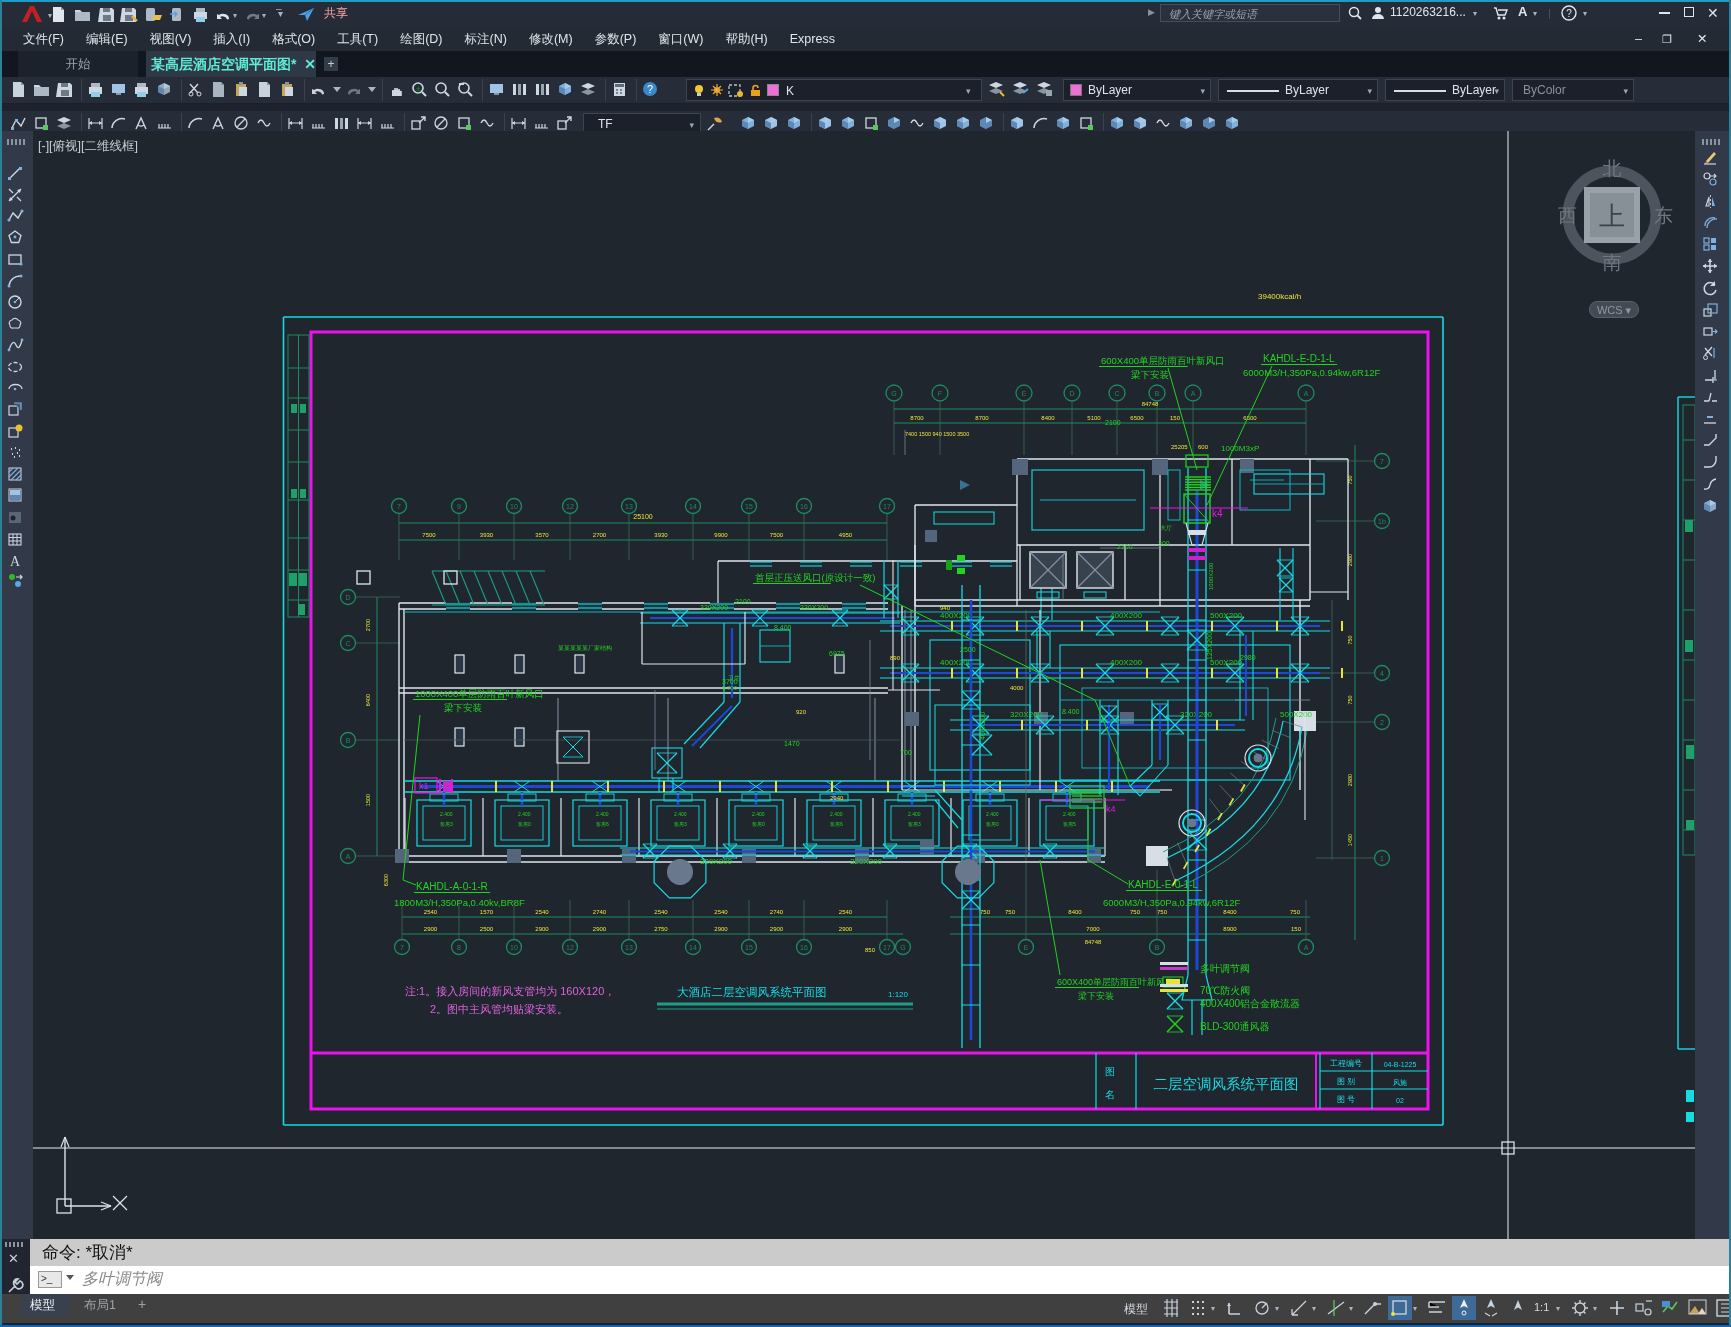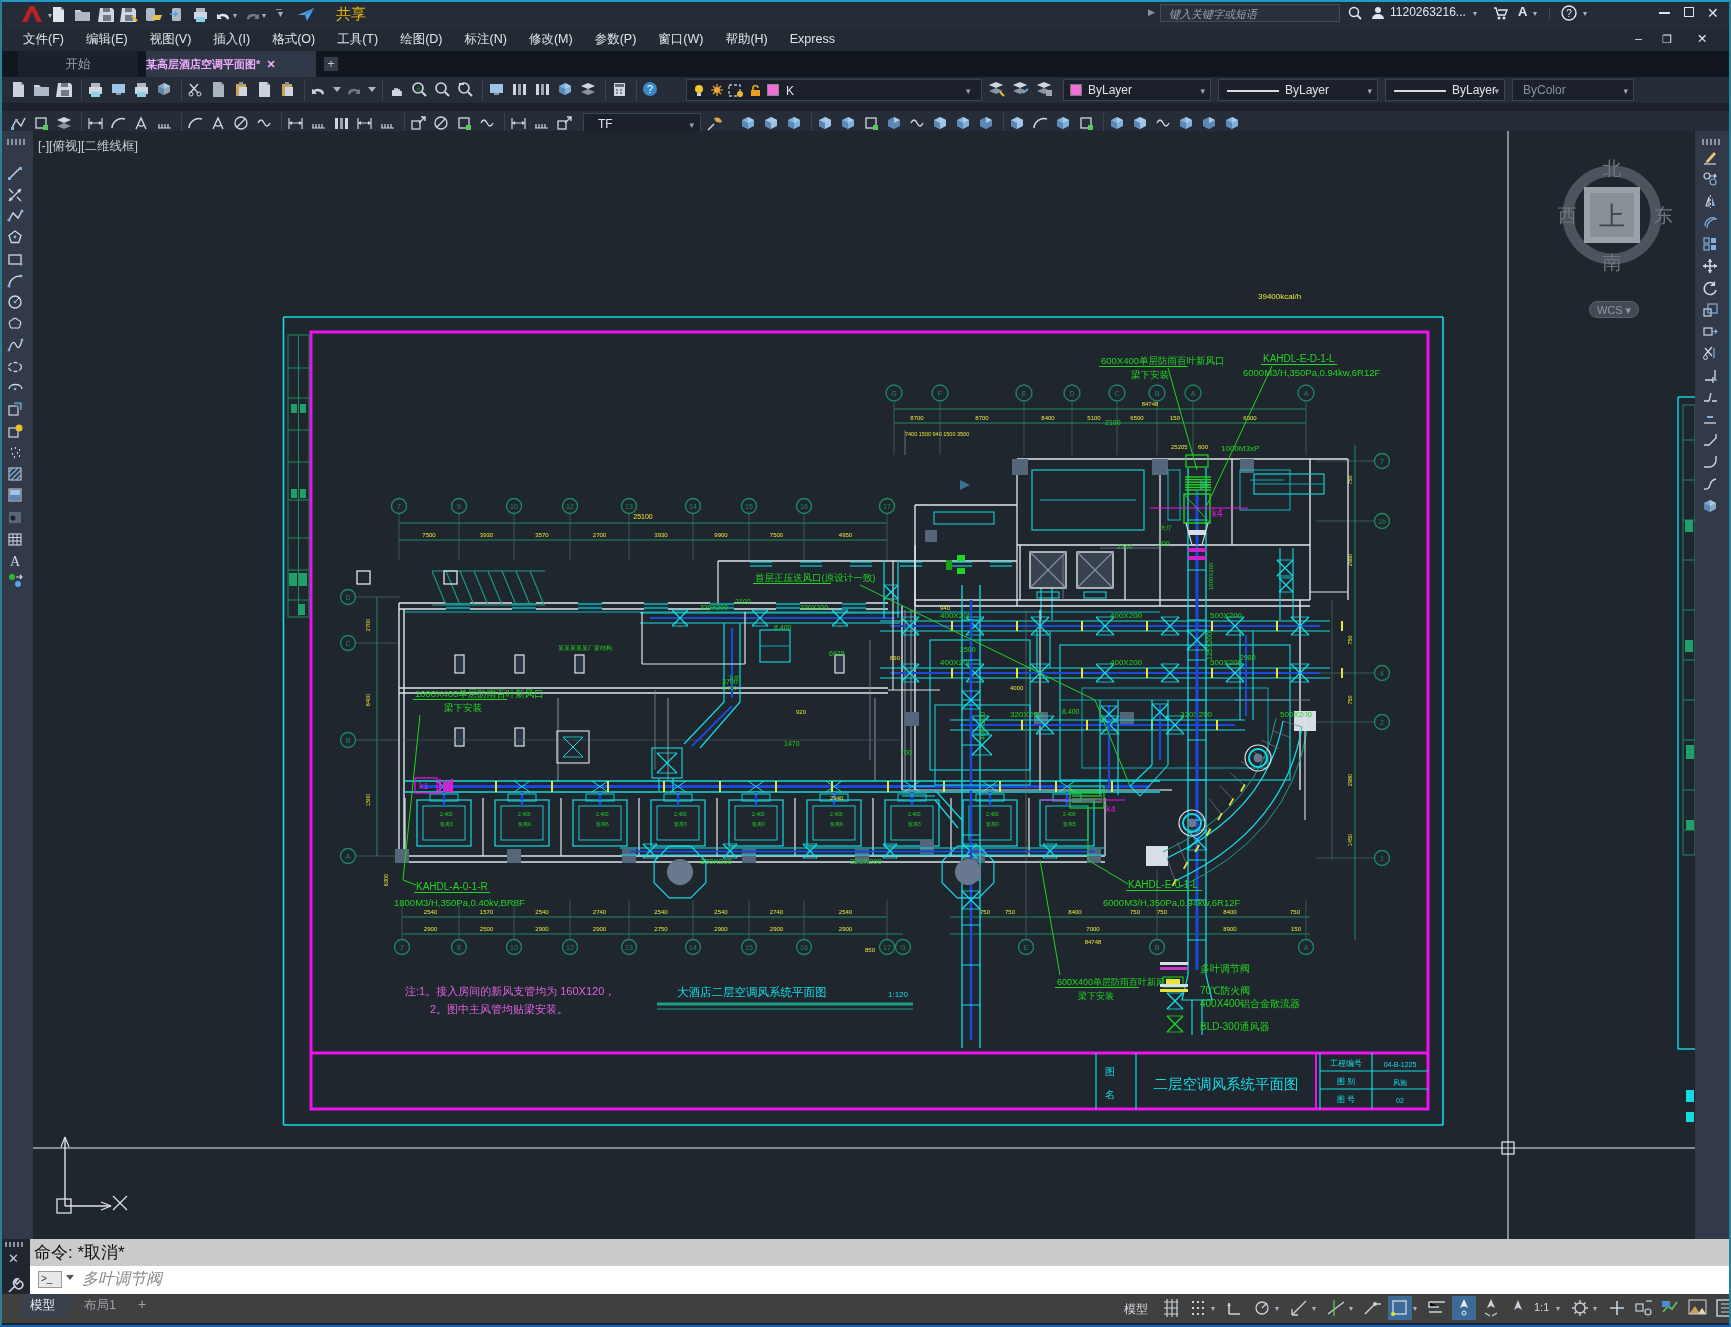--- a/index.html
+++ b/index.html
@@ -56,21 +56,21 @@
             <path d="M14 13 a6 5 0 0 0 -10 -4 l-2 -1 v5 h5 l-2 -2 a4.5 3.5 0 0 1 7 2.5 z" fill="#707b88"></path>
           </g>
         </svg></div>
 <div style="position:absolute;left:262px;top:11px;color:#aab3bd;font-size:8px">▾</div>
 <div style="position:absolute;left:278px;top:8px;color:#aab3bd;font-size:10px">▾</div>
 <div style="position:absolute;left:276px;top:3px;color:#aab3bd;font-size:10px">–</div>
 <div style="position:absolute;left:296px;top:5px"><svg width="20" height="18" style="">
           <path d="M2 10 L18 3 L11 16 L9 10 Z" fill="#4ba0e8"></path>
           <path d="M9 10 L18 3" stroke="#2a70b8" stroke-width="1"></path>
         </svg></div>
-<div style="position:absolute;left:336px;top:5px;color:#eab308;font-size:15px">共享</div>
+<div style="position:absolute;left:324px;top:5px;color:#fca5a5;font-size:12px">共享</div>
 
 
 <div style="position:absolute;left:1148px;top:7px;color:#8a929c;font-size:9px">▶</div>
 <div style="position:absolute;left:1160px;top:4px;width:180px;height:18px;background:#2a303c;border:1px solid #454d5a">
 <div style="position:absolute;left:8px;top:2px;color:#9aa3ad;font-size:11px;font-style:italic">键入关键字或短语</div>
       </div>
 <div style="position:absolute;left:1347px;top:5px"><svg width="16" height="16" style="">
           <circle cx="7" cy="7" r="4.5" stroke="#dfe6ec" stroke-width="1.5" fill="none"></circle>
           <path d="M10.5 10.5 l3.5 3.5" stroke="#dfe6ec" stroke-width="1.8"></path>
         </svg></div>
@@ -102,21 +102,21 @@
 
 <div class="abs" style="left:0;top:28px;width:1731px;height:23px;background:#242a34;color:#e0e5ea;font-size:12.5px;line-height:23px;padding-left:12px">
 <span style="margin:0 11px">文件(F)</span><span style="margin:0 11px">编辑(E)</span><span style="margin:0 11px">视图(V)</span><span style="margin:0 11px">插入(I)</span><span style="margin:0 11px">格式(O)</span><span style="margin:0 11px">工具(T)</span><span style="margin:0 11px">绘图(D)</span><span style="margin:0 11px">标注(N)</span><span style="margin:0 11px">修改(M)</span><span style="margin:0 11px">参数(P)</span><span style="margin:0 11px">窗口(W)</span><span style="margin:0 11px">帮助(H)</span><span style="margin:0 11px">Express</span>
 <span class="abs" style="left:1635px;top:0px;color:#dfe6ec">–</span>
 <span class="abs" style="left:1662px;top:0px;font-size:11px;color:#dfe6ec">❐</span>
 <span class="abs" style="left:1697px;top:0px;color:#dfe6ec">✕</span>
 </div>
 
 <div class="abs" style="left:0;top:51px;width:1731px;height:26px;background:#12161e">
 <div class="abs" style="left:18px;top:0;width:120px;height:26px;background:#1c222c;color:#9aa3ad;font-size:12.5px;text-align:center;line-height:26px">开始</div>
-<div class="abs" style="left:146px;top:0;width:170px;height:26px;background:#2e3847;color:#f0abfc;font-size:11px;font-weight:bold;text-align:left;line-height:26px">某高层酒店空调平面图* &nbsp;✕</div>
+<div class="abs" style="left:146px;top:0;width:170px;height:26px;background:#2e3847;color:#5eead4;font-size:14px;font-weight:bold;text-align:right;line-height:26px">某高层酒店空调平面图* &nbsp;✕</div>
 <div class="abs" style="left:324px;top:6px;width:14px;height:14px;background:#333c49;color:#c4ccd4;font-size:12px;text-align:center;line-height:14px">+</div>
 </div>
 
 <div class="abs" style="left:0;top:77px;width:1731px;height:27px;background:#262c38;border-bottom:1px solid #1b202a">
 <div style="position:absolute;left:10px;top:4px;width:17px;height:17px"><svg width="17" height="17" style="">
           <path d="M3 1 h8 l3 3 v12 h-11 z" fill="#c9d3dd"></path>
           <path d="M11 1 l3 3 h-3 z" fill="#8a95a2"></path>
         </svg></div>
       <div style="position:absolute;left:33px;top:4px;width:17px;height:17px"><svg width="17" height="17" style="">
           <path d="M1 4 h5 l2 2 h8 v9 h-15 z" fill="#cfd8e2"></path>
@@ -1580,21 +1580,21 @@
         </svg></div>
     </div>
 
 <div class="abs" style="left:0;top:1239px;width:30px;height:55px;background:#20252f">
 <div class="abs" style="left:5px;top:3px;width:20px;height:5px;background:repeating-linear-gradient(90deg,#8a95a2 0 2px,transparent 2px 4px)"></div>
 <div class="abs" style="left:8px;top:12px;color:#c8d2dc;font-size:13px">✕</div>
 <div class="abs" style="left:6px;top:38px"><svg width="18" height="18" style="">
           <path d="M3 15 l6 -6 M9 9 a4 4 0 1 0 5 -5 l-3 3 -2 -2 3 -3 a4 4 0 0 0 -3 7" fill="none" stroke="#c8d2dc" stroke-width="1.7"></path>
         </svg></div>
 </div>
-<div class="abs" style="left:30px;top:1239px;width:1701px;height:27px;background:#cbcbcb;color:#111;font-size:17px;line-height:27px;padding-left:4px">命令: *取消*</div>
+<div class="abs" style="left:30px;top:1239px;width:1701px;height:27px;background:#cbcbcb;color:#111;font-size:17px;line-height:27px;padding-left:12px">命令: *取消*</div>
 <div class="abs" style="left:30px;top:1266px;width:1701px;height:28px;background:#ffffff">
 <div class="abs" style="left:8px;top:5px;width:24px;height:17px;background:#e8e8e8;border:1px solid #9a9a9a"></div>
 <div class="abs" style="left:11px;top:7px;color:#333;font-size:10px">&gt;_</div>
 <div class="abs" style="left:36px;top:9px;width:0;height:0;border-left:4px solid transparent;border-right:4px solid transparent;border-top:5px solid #555"></div>
 <div class="abs" style="left:52px;top:3px;color:#8a8a8a;font-size:16px;font-style:italic">多叶调节阀</div>
 </div>
 
 <div class="abs" style="left:0;top:1294px;width:1731px;height:29px;background:#404040">
 <div class="abs" style="left:22px;top:0;width:48px;height:22px;background:#39414e;color:#e8edf2;font-size:12.5px;text-align:center;line-height:22px;transform:skewX(-14deg)"></div>
 <div class="abs" style="left:30px;top:3px;color:#e8edf2;font-size:12.5px">模型</div>

